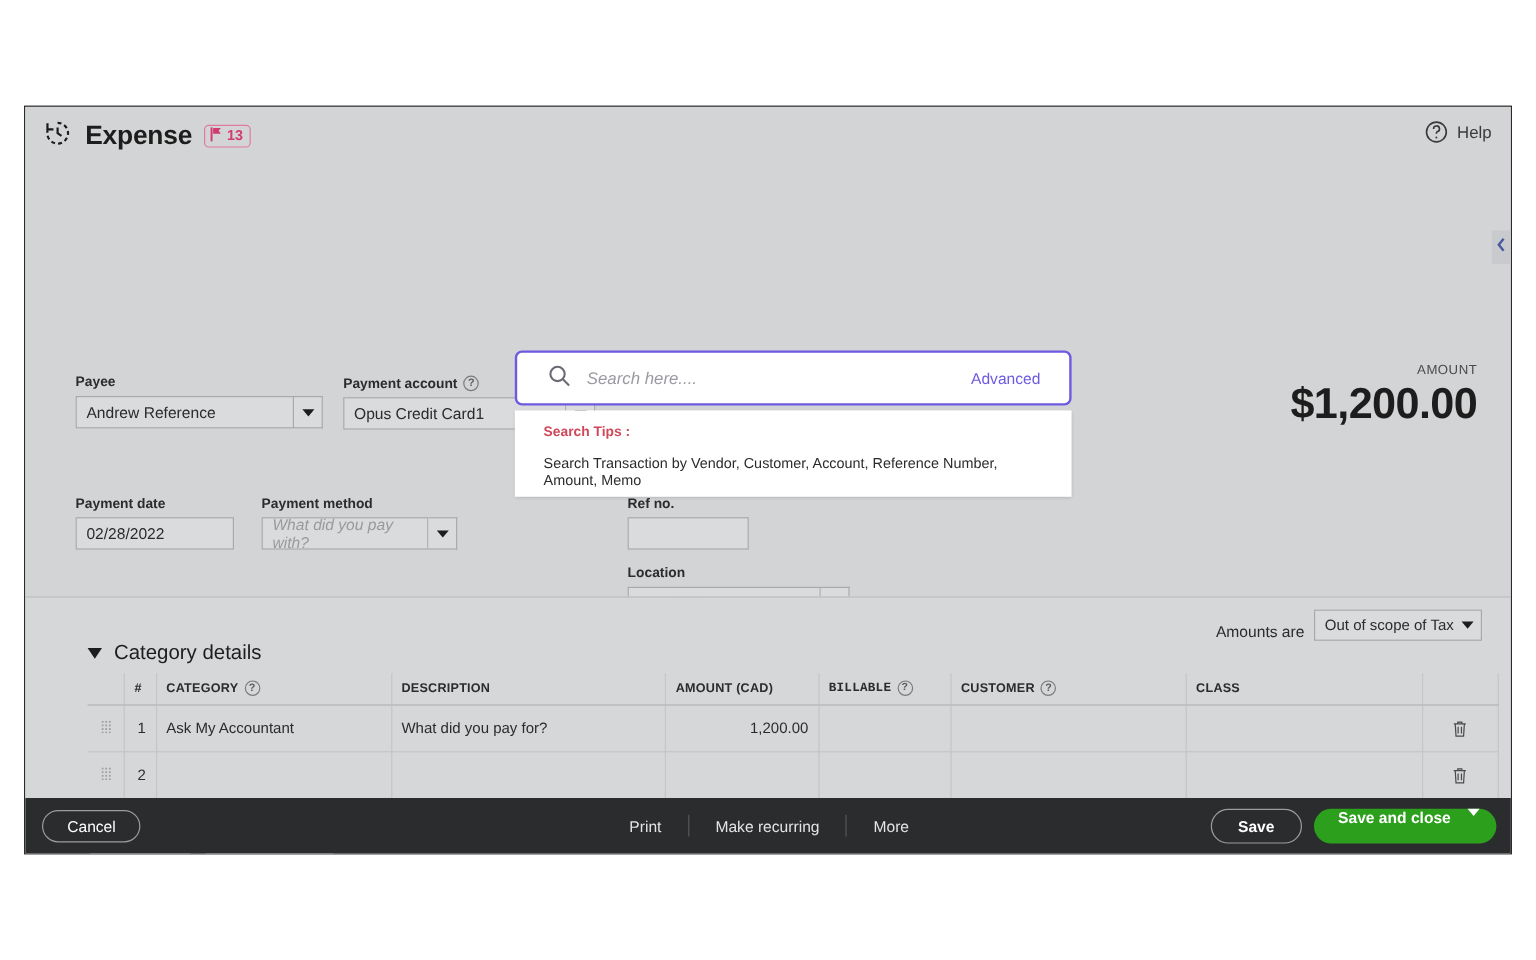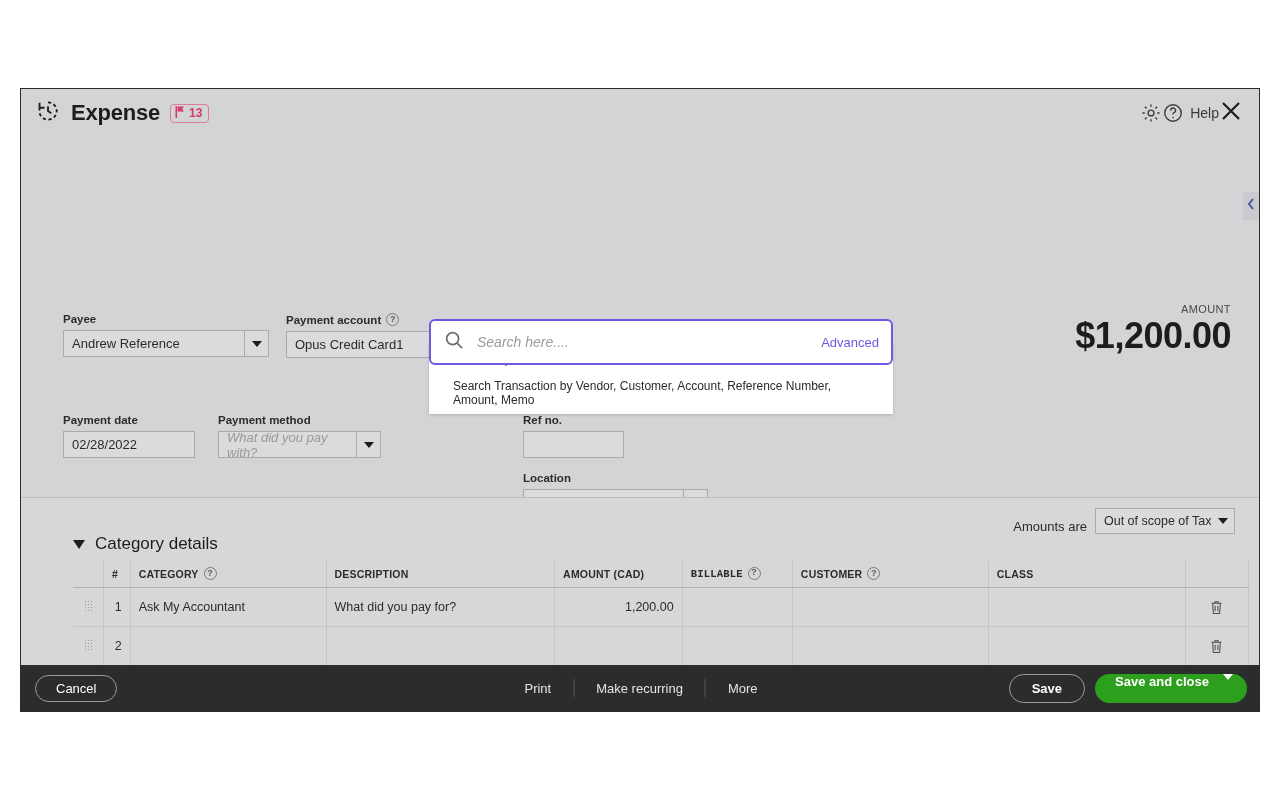--- a/index.html
+++ b/index.html
@@ -38,21 +38,21 @@
     margin-left: 10px;
     display: inline-flex; align-items: center; gap: 4px;
     border: 1px solid #e07b9a;
     border-radius: 4px;
     padding: 1px 6px 1px 4px;
     color: #d13b6e; font-size: 12px; font-weight: bold;
     background: transparent;
   }
   .header-right {
     margin-left: auto;
-    display: flex; align-items: center; 
+    display: flex; align-items: center; gap: 16px; flex-direction: column;
   }
   .hicon { width: 22px; height: 22px; display:block; }
   .help-wrap { display: flex; align-items: center; gap: 6px; color:#3b3b3b; font-size:14px;}
   .close-x { width: 24px; height: 24px; cursor: pointer; }
 
   
   .form-area {
     position: relative;
     height: 360px;
     background: #d3d4d6;
@@ -138,23 +138,22 @@
   }
 
   
   .search-panel {
     position: absolute; left: 408px; top: 155px;
     width: 464px; height: 46px;
     background: #ffffff;
     border: 2px solid #6d5ae0;
     border-radius: 6px;
     display: flex; align-items: center;
-    padding: 0 12px;
+    padding: 0 24px;
     z-index: 30;
-    margin-top: 27px;
   }
   .search-input-txt {
     margin-left: 12px;
     font-size: 14px; color: #9a9aa2; font-style: italic;
     flex: 1;
   }
   .advanced-link { color: #6d5ae0; font-size: 13px; cursor: pointer; }
   .tips-panel {
     position: absolute; left: 408px; top: 205px;
     width: 464px; height: 72px;

